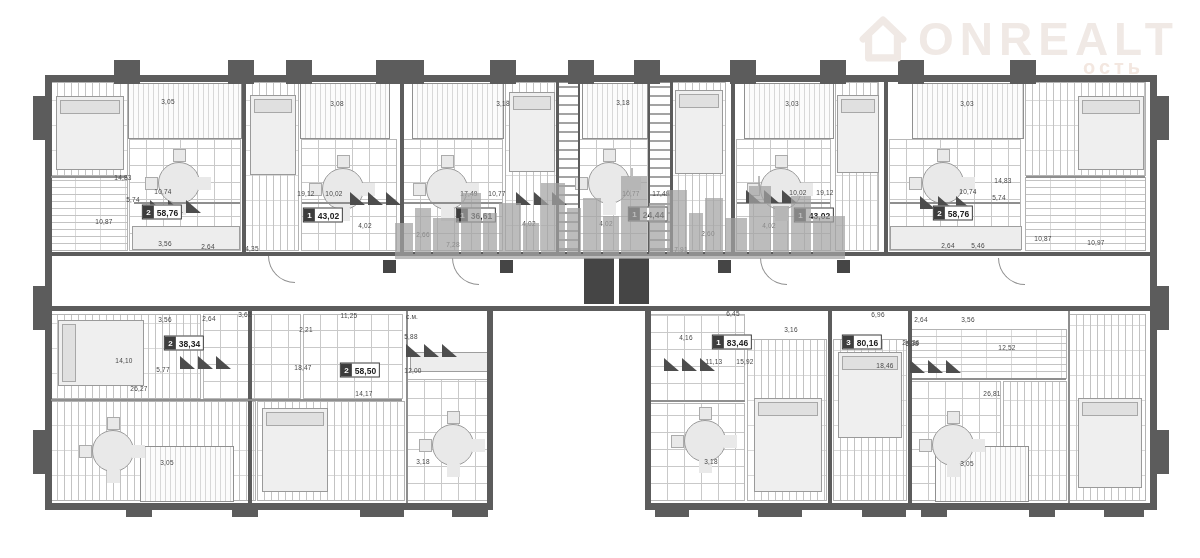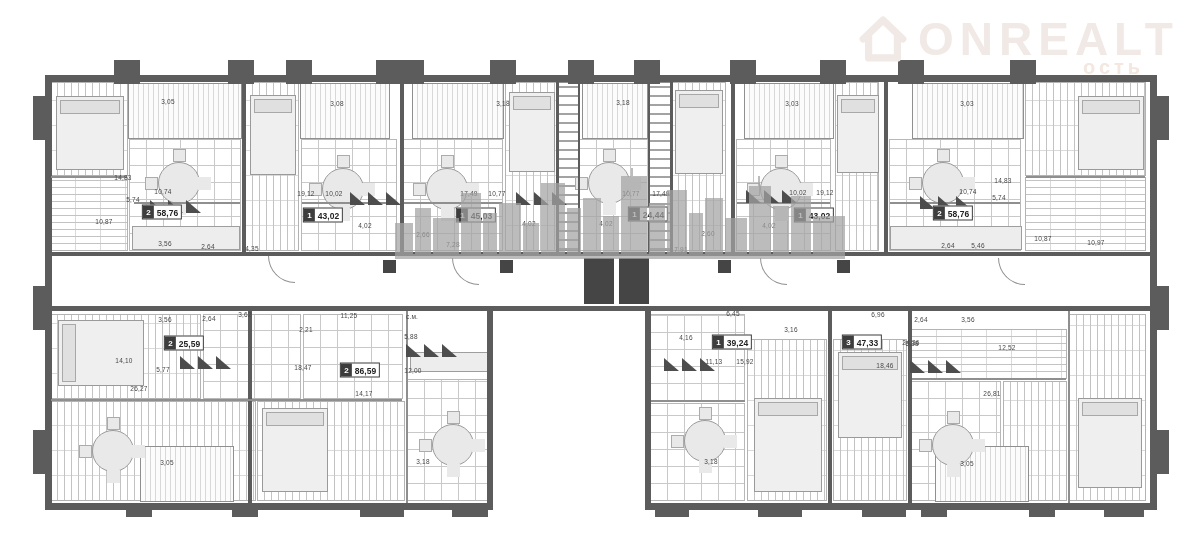--- a/index.html
+++ b/index.html
@@ -326,49 +326,49 @@
         <div class="badge" style="left: 162px; top: 212px;">
           <span class="r">2</span>
           <span class="a">58,76</span>
         </div>
         <div class="badge" style="left: 323px; top: 215px;">
           <span class="r">1</span>
           <span class="a">43,02</span>
         </div>
         <div class="badge" style="left: 476px; top: 215px;">
           <span class="r">1</span>
-          <span class="a">45,03</span>
+          <span class="a">36,61</span>
         </div>
         <div class="badge" style="left: 648px; top: 214px;">
           <span class="r">1</span>
           <span class="a">24,44</span>
         </div>
         <div class="badge" style="left: 814px; top: 215px;">
           <span class="r">1</span>
           <span class="a">43,02</span>
         </div>
         <div class="badge" style="left: 953px; top: 213px;">
           <span class="r">2</span>
           <span class="a">58,76</span>
         </div>
         <div class="badge" style="left: 184px; top: 343px;">
           <span class="r">2</span>
-          <span class="a">25,59</span>
+          <span class="a">38,34</span>
         </div>
         <div class="badge" style="left: 360px; top: 370px;">
           <span class="r">2</span>
-          <span class="a">86,59</span>
+          <span class="a">58,50</span>
         </div>
         <div class="badge" style="left: 732px; top: 342px;">
           <span class="r">1</span>
-          <span class="a">39,24</span>
+          <span class="a">83,46</span>
         </div>
         <div class="badge" style="left: 862px; top: 342px;">
           <span class="r">3</span>
-          <span class="a">47,33</span>
+          <span class="a">80,16</span>
         </div>
       </div>
   </div>
 
   <div id="wm-center">
     <svg id="wm-skyline" width="450" height="92" viewBox="0 0 450 92">
       <g fill="#a3a3a3">
         <rect x="0" y="55" width="18" height="35"></rect>
           <rect x="20" y="40" width="16" height="50"></rect>
         <rect x="38" y="50" width="26" height="40"></rect>

